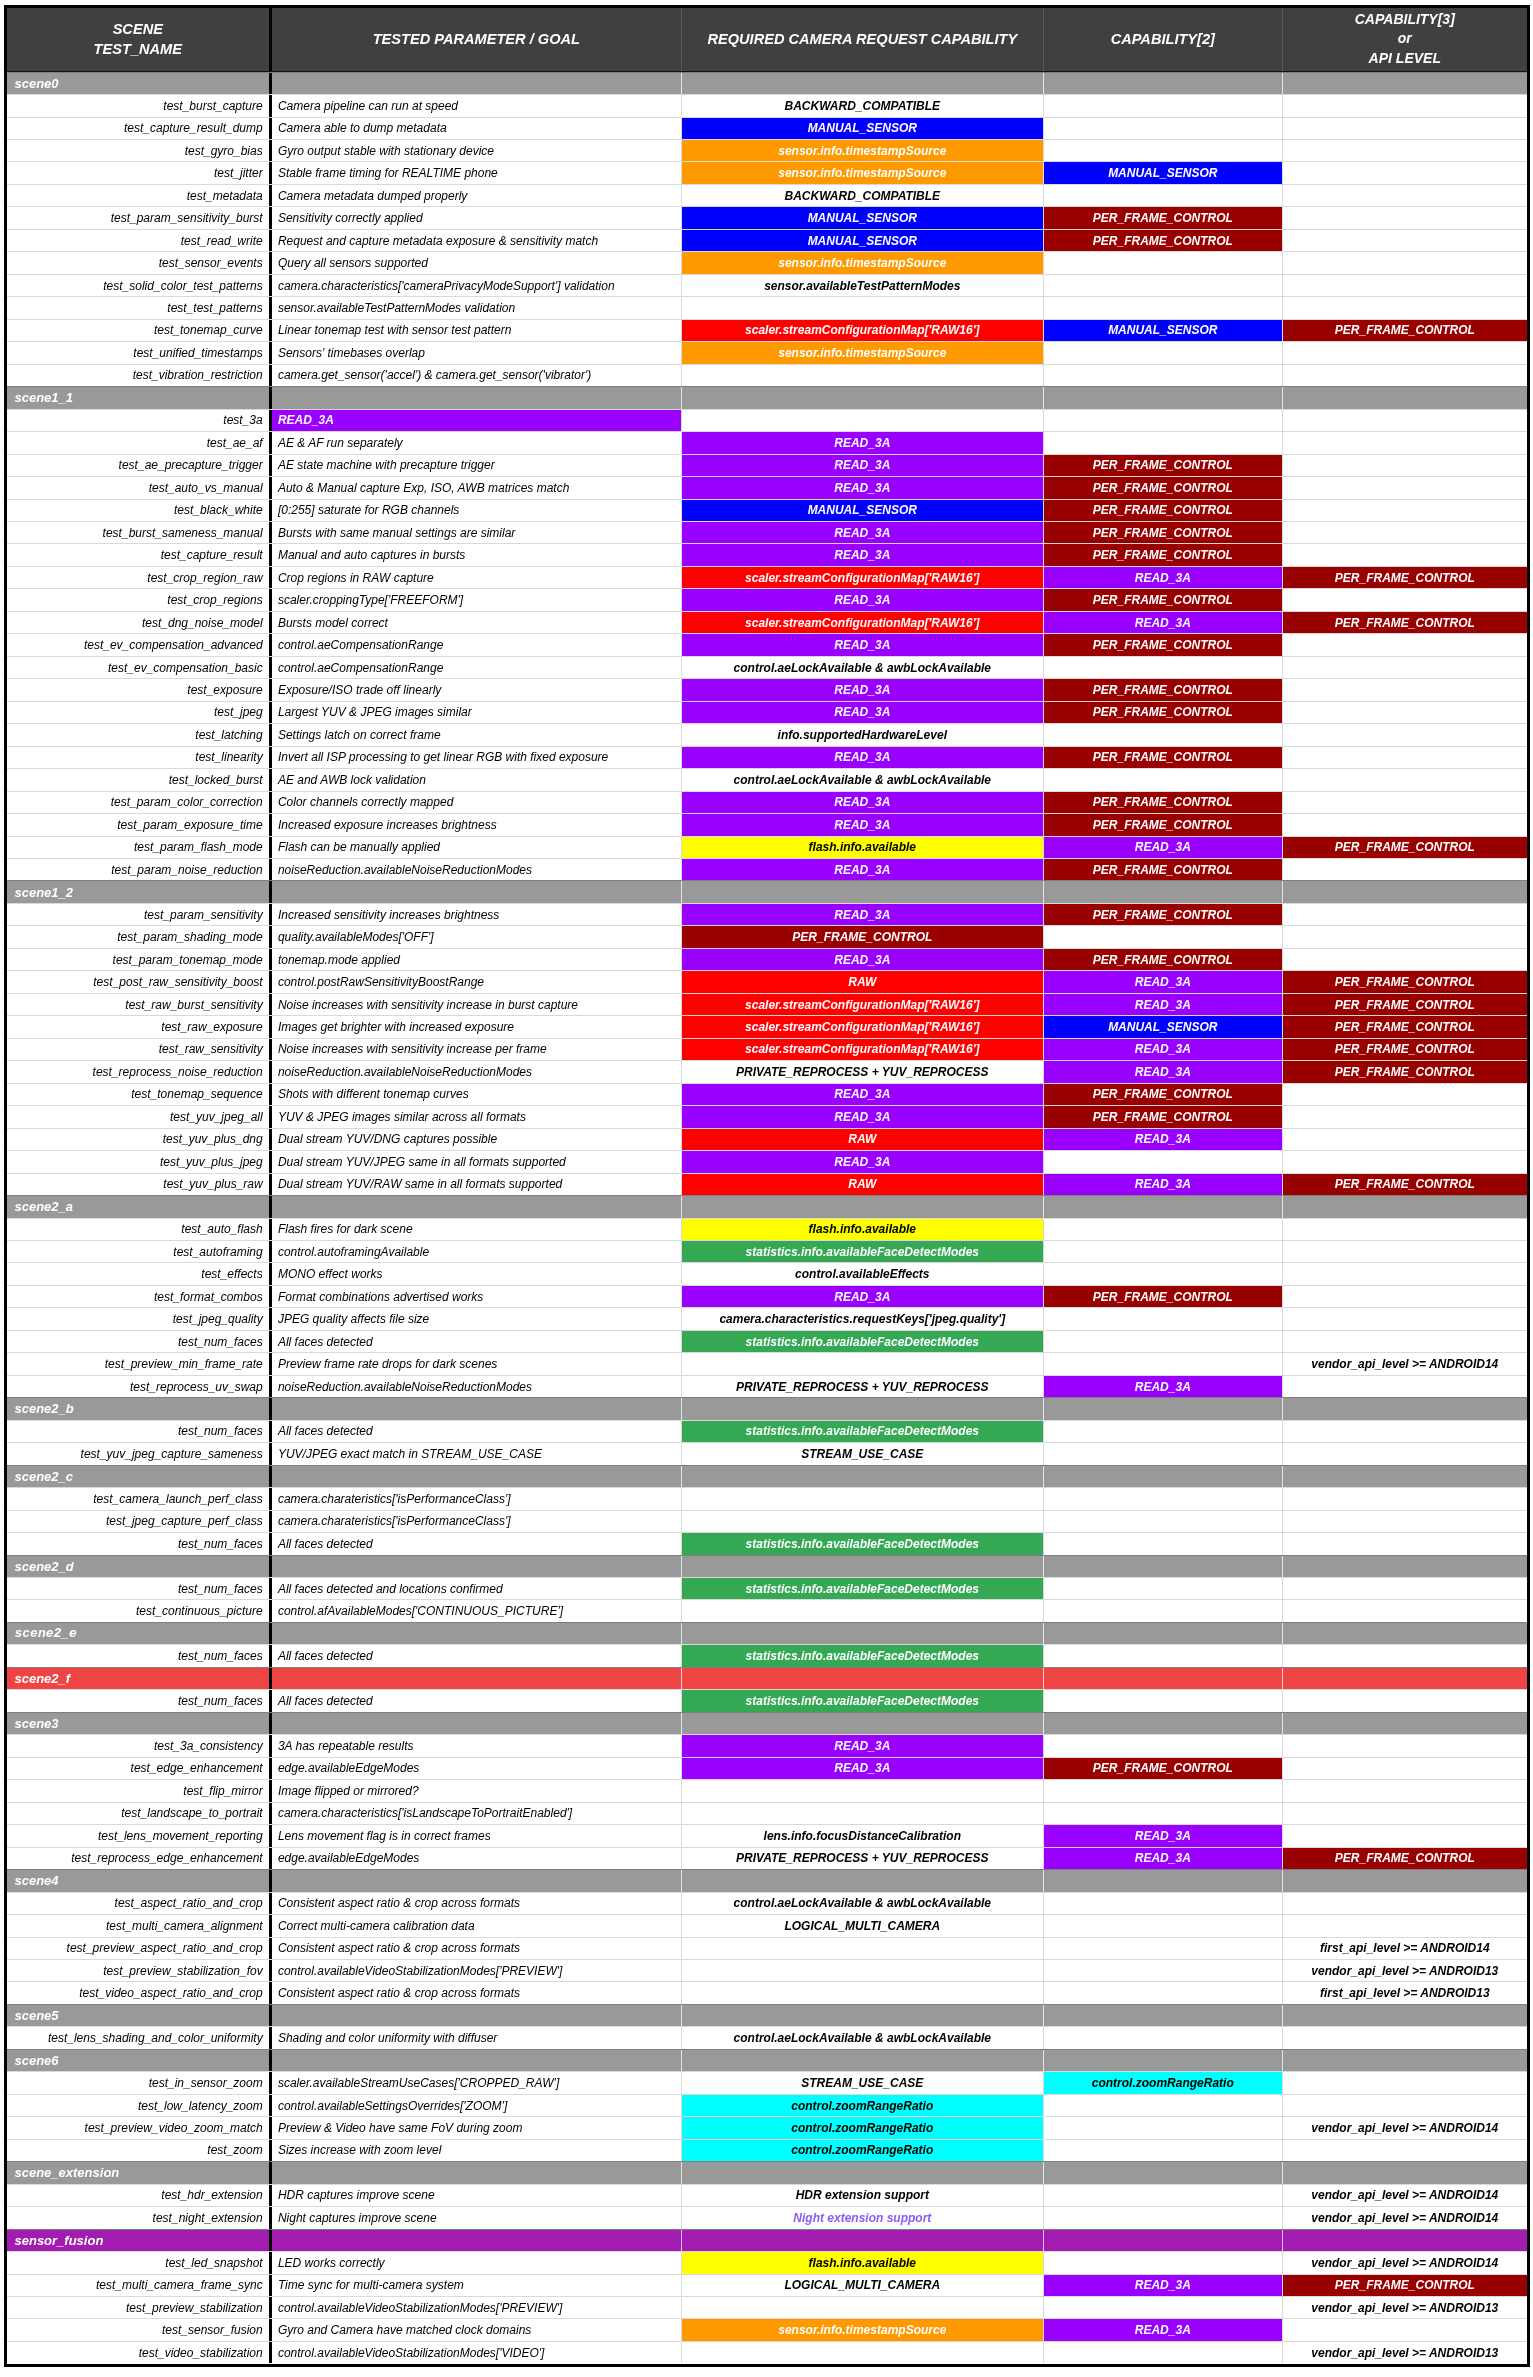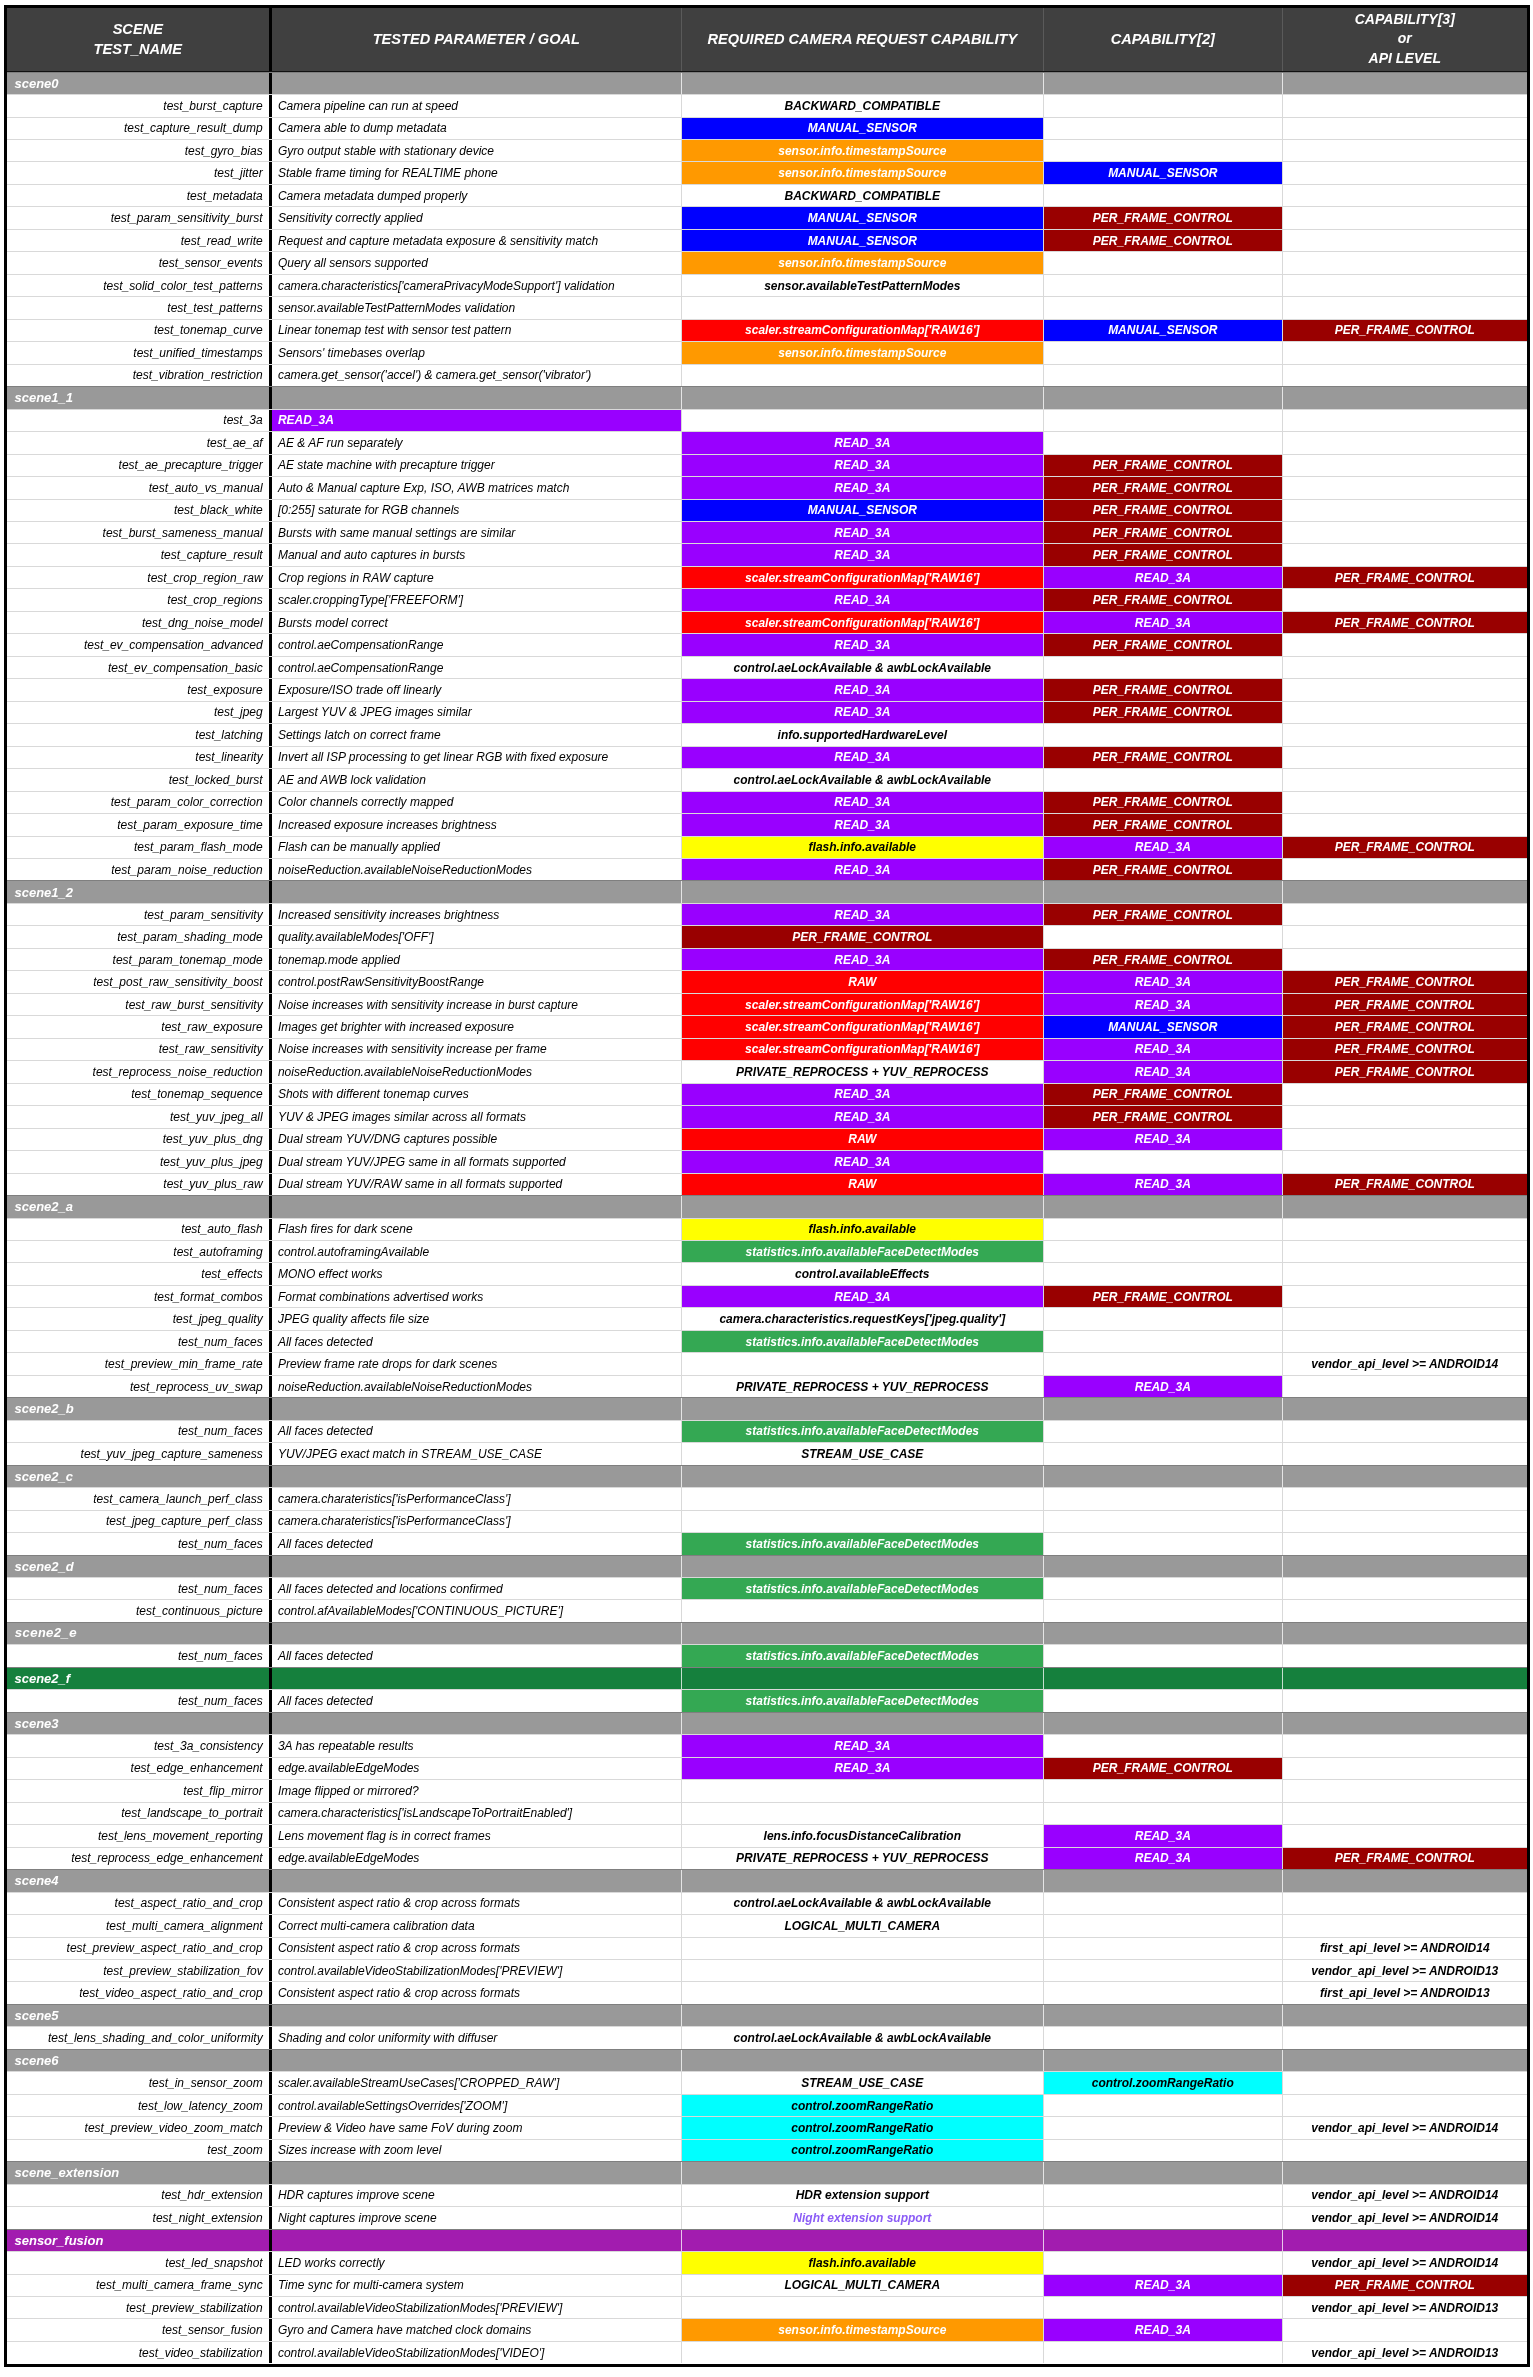--- a/index.html
+++ b/index.html
@@ -564,21 +564,21 @@
           <div class="cell c4"></div>
           <div class="cell c5"></div>
         </div>
         <div class="row">
           <div class="cell c1">test_num_faces</div>
           <div class="cell c2">All faces detected</div>
           <div class="cell c3" style="background: rgb(52, 168, 83); color: rgb(255, 255, 255);">statistics.info.availableFaceDetectModes</div>
           <div class="cell c4"></div>
           <div class="cell c5"></div>
         </div>
-        <div class="row band" style="background: #15803d;">
+        <div class="row band" style="background: #ef4444;">
           <div class="cell c1" style="color: rgb(255, 255, 255);">scene2_f</div>
           <div class="cell c2"></div>
           <div class="cell c3"></div>
           <div class="cell c4"></div>
           <div class="cell c5"></div>
         </div>
         <div class="row">
           <div class="cell c1">test_num_faces</div>
           <div class="cell c2">All faces detected</div>
           <div class="cell c3" style="background: rgb(52, 168, 83); color: rgb(255, 255, 255);">statistics.info.availableFaceDetectModes</div>

